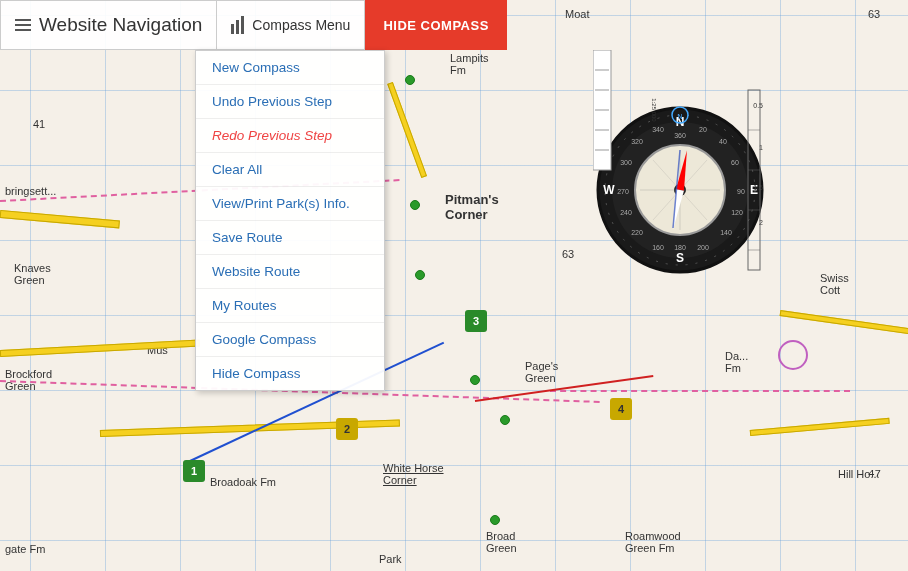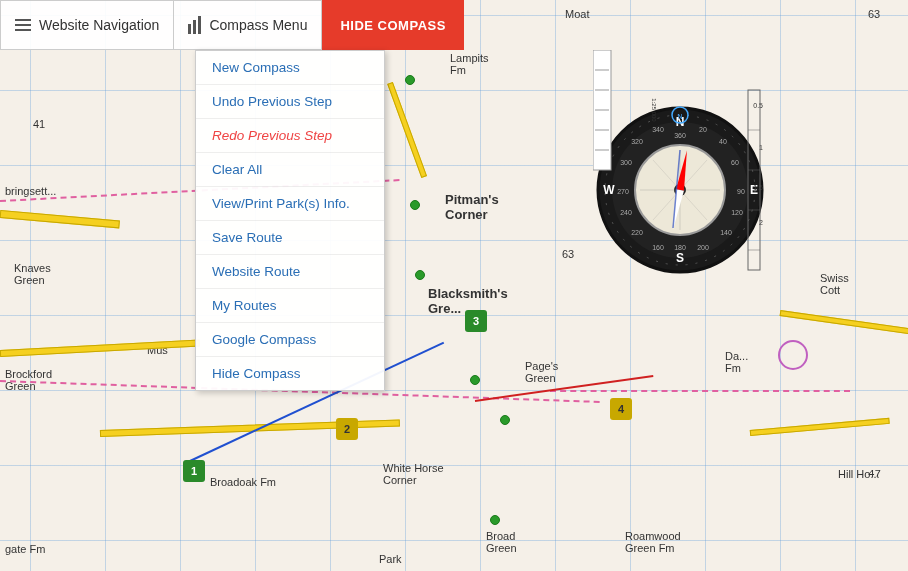--- a/index.html
+++ b/index.html
@@ -43,21 +43,21 @@
     }
 
     .nav-website {
       background: rgba(255,255,255,0.92);
       border: 1px solid #ccc;
       display: flex;
       align-items: center;
       padding: 0 14px;
       gap: 8px;
       cursor: pointer;
-      font-size: 14px;
+      font-size: 19px;
       color: #333;
     }
 
     .hamburger-icon {
       display: flex;
       flex-direction: column;
       gap: 3px;
     }
     .hamburger-icon span {
       display: block;
@@ -254,27 +254,26 @@
   <div class="waypoint-dot" style="left:470px;top:375px;"></div>
   <div class="waypoint-dot" style="left:500px;top:415px;"></div>
   <div class="waypoint-dot" style="left:490px;top:515px;"></div>
 
   <div class="place-label" style="left:565px;top:8px;">Moat</div>
   <div class="place-label" style="left:450px;top:52px;">Lampits<br>Fm</div>
   <div class="place-label" style="left:625px;top:148px;">Green<br>Fm</div>
   <div class="place-label" style="left:718px;top:170px;">Moat</div>
   <div class="place-label" style="left:562px;top:248px;">63</div>
   <div class="place-label bold" style="left:445px;top:192px;font-size:13px;font-weight:bold;">Pitman's<br>Corner</div>
-  <div class="place-label bold" style="left:428px;top:286px;font-size:13px;font-weight:bold;">Blacksmith's<br>Gre...</div>
   <div class="place-label" style="left:14px;top:262px;">Knaves<br>Green</div>
   <div class="place-label" style="left:147px;top:344px;">Mus</div>
   <div class="place-label" style="left:5px;top:368px;">Brockford<br>Green</div>
   <div class="place-label" style="left:525px;top:360px;">Page's<br>Green</div>
   <div class="place-label" style="left:210px;top:476px;">Broadoak Fm</div>
-  <div class="place-label" style="left:383px;top:462px;">White Horse<br>Corner</div>
+  <div class="place-label" style="left:383px;top:462px;text-decoration:underline;">White Horse<br>Corner</div>
   <div class="place-label" style="left:486px;top:530px;">Broad<br>Green</div>
   <div class="place-label" style="left:625px;top:530px;">Roamwood<br>Green Fm</div>
   <div class="place-label" style="left:838px;top:468px;">Hill Ho...</div>
   <div class="place-label" style="left:820px;top:272px;">Swiss<br>Cott</div>
   <div class="place-label" style="left:868px;top:468px;font-family:Liberation Mono, monospace;">47</div>
   <div class="place-label" style="left:868px;top:8px;">63</div>
   <div class="place-label" style="left:33px;top:118px;">41</div>
   <div class="place-label" style="left:725px;top:350px;">Da...<br>Fm</div>
   <div class="place-label" style="left:5px;top:543px;">gate Fm</div>
   <div class="place-label" style="left:335px;top:553px;padding-left:44px;">Park</div>

